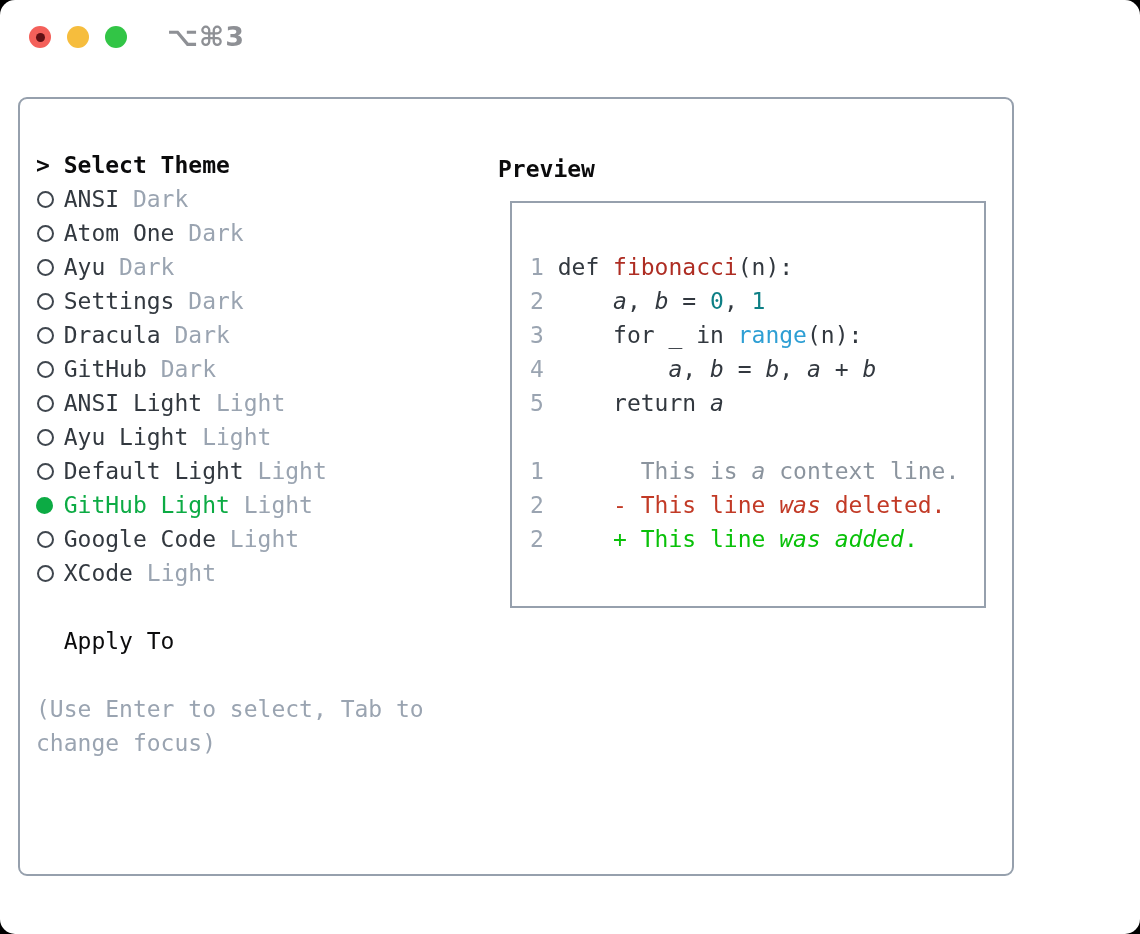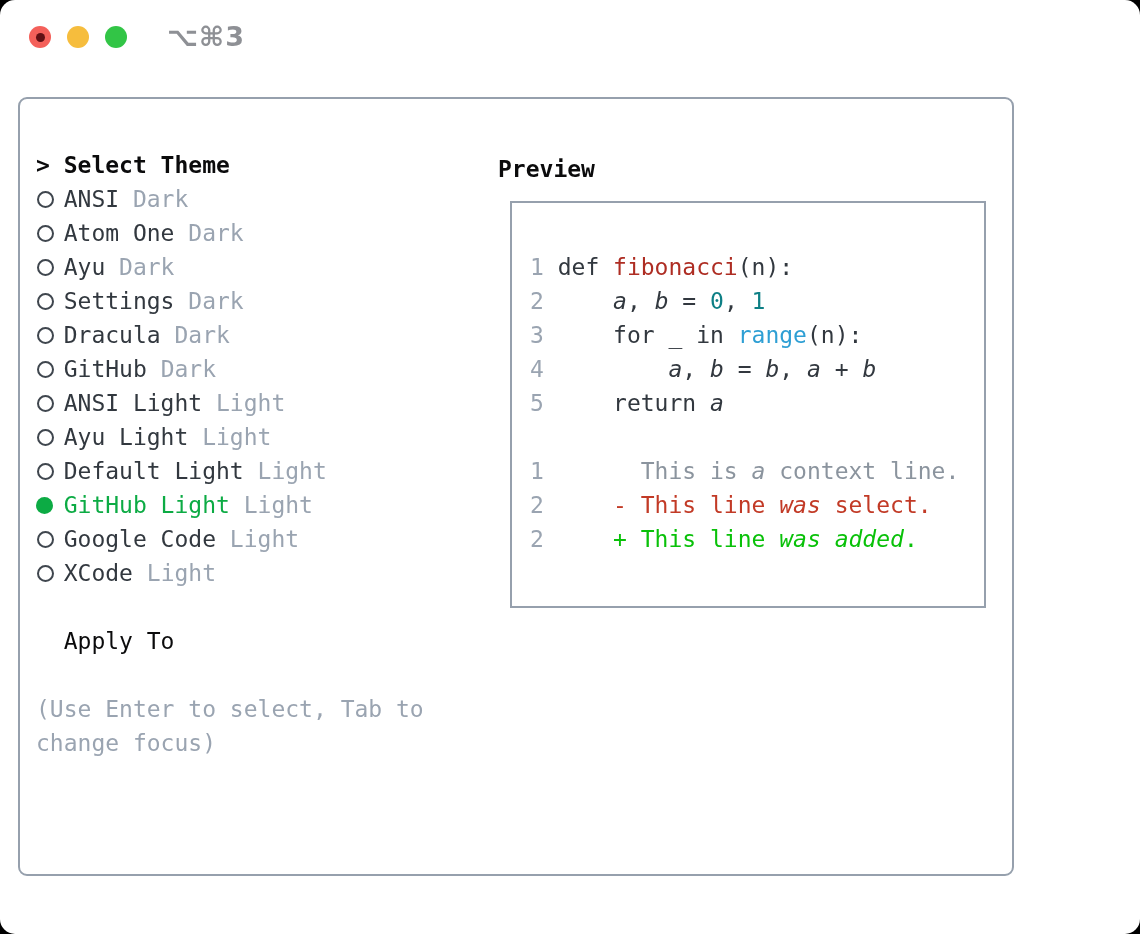--- a/index.html
+++ b/index.html
@@ -116,17 +116,17 @@
 
   <div class="preview-title">Preview</div>
   <div class="preview-box" id="preview-box">
       <div class="codeline"><span class="lnum">1</span><span class="c-code">def </span><span class="c-func">fibonacci</span><span class="c-code">(n):</span></div>
       <div class="codeline"><span class="lnum">2</span><span class="c-code">    </span><span class="c-code it">a</span><span class="c-code">, </span><span class="c-code it">b</span><span class="c-code"> = </span><span class="c-num">0</span><span class="c-code">, </span><span class="c-num">1</span></div>
       <div class="codeline"><span class="lnum">3</span><span class="c-code">    for _ in </span><span class="c-builtin">range</span><span class="c-code">(n):</span></div>
       <div class="codeline"><span class="lnum">4</span><span class="c-code">        </span><span class="c-code it">a</span><span class="c-code">, </span><span class="c-code it">b</span><span class="c-code"> = </span><span class="c-code it">b</span><span class="c-code">, </span><span class="c-code it">a</span><span class="c-code"> + </span><span class="c-code it">b</span></div>
       <div class="codeline"><span class="lnum">5</span><span class="c-code">    return </span><span class="c-code it">a</span></div>
       <div class="codeline"><span class="lnum"></span></div>
       <div class="codeline"><span class="lnum">1</span><span class="c-ctx">      This is </span><span class="c-ctx it">a</span><span class="c-ctx"> context line.</span></div>
-      <div class="codeline"><span class="lnum">2</span><span class="c-del">    - This line </span><span class="c-del it">was</span><span class="c-del"> select.</span></div>
+      <div class="codeline"><span class="lnum">2</span><span class="c-del">    - This line </span><span class="c-del it">was</span><span class="c-del"> deleted.</span></div>
       <div class="codeline"><span class="lnum">2</span><span class="c-add">    + This line </span><span class="c-add it">was</span><span class="c-add"> </span><span class="c-add it">added</span><span class="c-add">.</span></div>
     </div>
 
 </div>
 
 </body></html>

